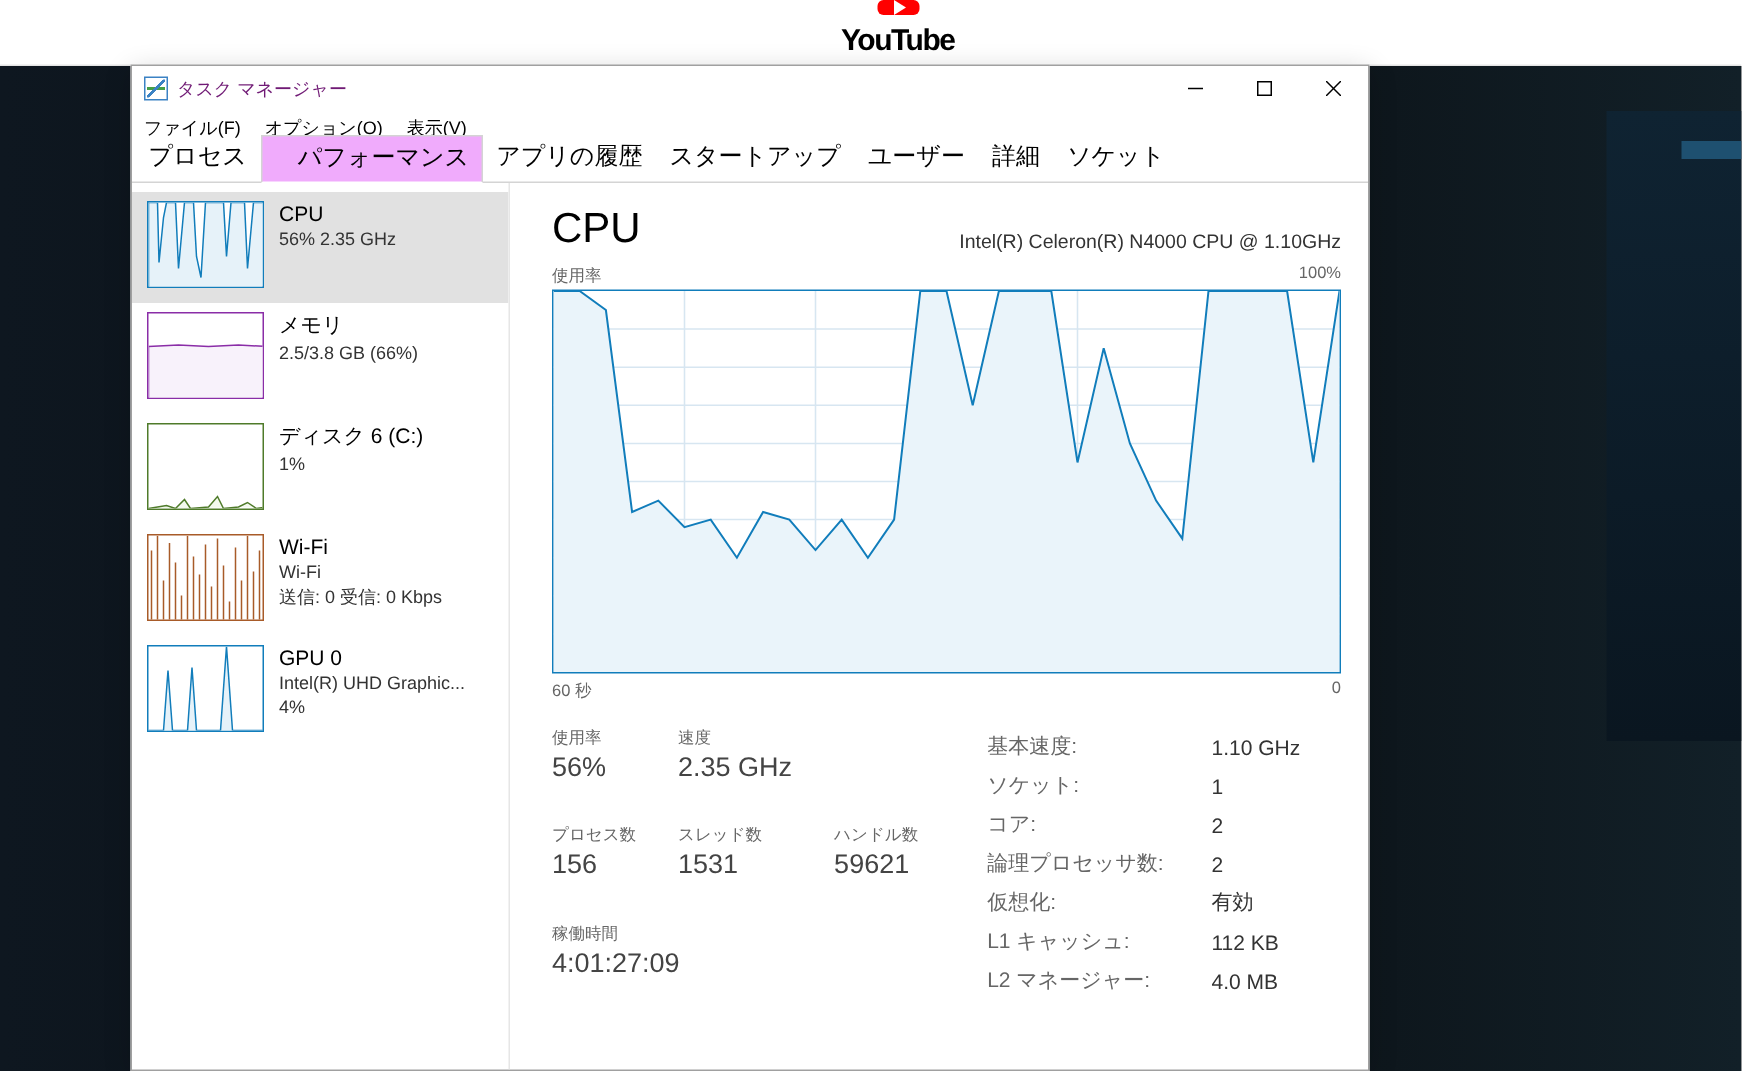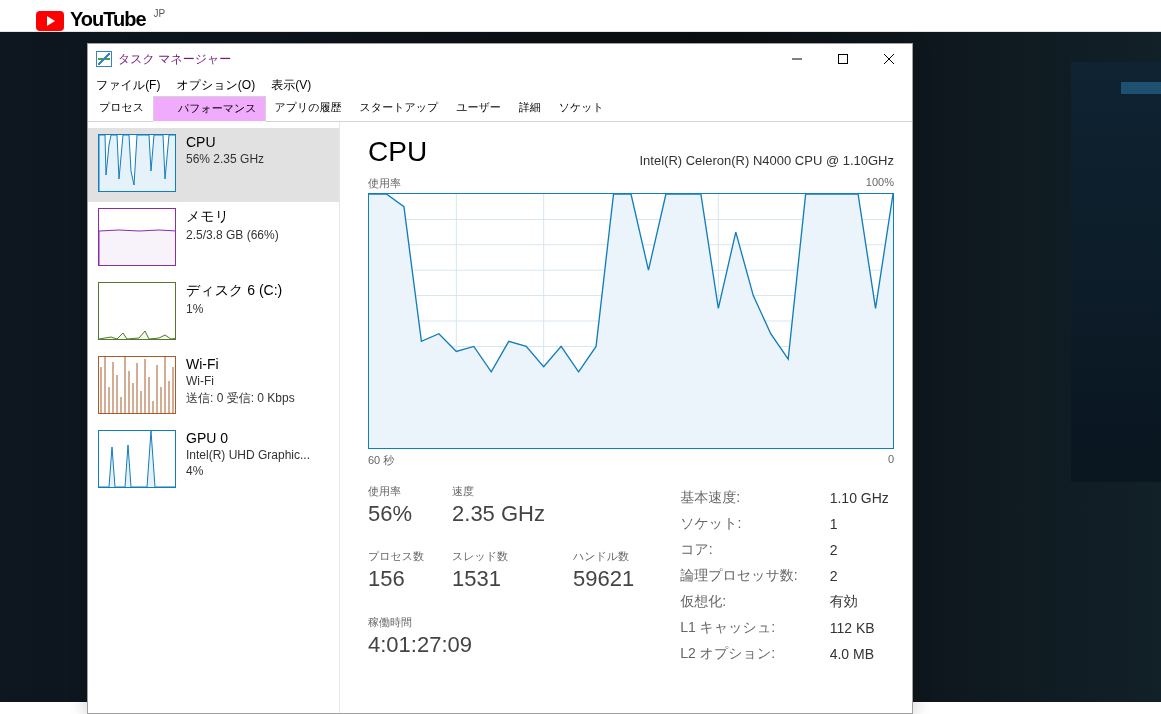--- a/index.html
+++ b/index.html
@@ -1,21 +1,21 @@
 <!DOCTYPE html>
 <html><head>
 <meta charset="utf-8">
 <style>
   * { box-sizing: border-box; margin: 0; padding: 0; }
   html, body { width: 1161px; height: 714px; font-family: "Yu Gothic UI", "Meiryo", sans-serif; background: #fff; overflow: hidden; }
   body { position: relative; }
 
   
   .browser-chrome { width: 100%; height: 714px; }
-  .yt-header { height: 32px; display: flex; align-items: flex-end; padding-left: 36px; gap: 6px; border-bottom: 1px solid #e5e5e5; }
+  .yt-header { height: 44px; display: flex; align-items: center; padding-left: 36px; gap: 6px; border-bottom: 1px solid #e5e5e5; flex-direction: column; }
   .yt-logo-mark { width: 28px; height: 20px; background: #ff0000; border-radius: 4px; display: flex; align-items: center; justify-content: center; }
   .yt-logo-mark::after { content: ""; border-left: 8px solid #fff; border-top: 5px solid transparent; border-bottom: 5px solid transparent; margin-left: 2px; }
   .yt-logo-text { font-weight: 700; font-size: 20px; letter-spacing: -1px; color: #000; }
   .yt-jp { font-size: 10px; color: #555; align-self: flex-start; margin-top: 8px; margin-left: 2px; }
   .yt-search-wrap { margin-left: 310px; }
   .yt-search { width: 440px; height: 32px; border: 1px solid #ccc; border-radius: 0; padding: 0 10px; font-size: 14px; color: #111; }
   .yt-content { height: calc(100% - 44px); background: #000; display: flex; align-items: center; justify-content: center; }
   .video-frame { width: 100%; height: 100%; background: linear-gradient(90deg, #0e1720 0%, #0a0e12 60%, #122028 100%); position: relative; }
   .video-side { position: absolute; right: 0; top: 30px; width: 90px; height: 420px; background: linear-gradient(180deg, #0f2332, #0a1620); }
   .video-edge { position: absolute; right: 0; top: 50px; width: 40px; height: 12px; background: #1e5070; }
@@ -38,21 +38,21 @@
   .titlebar-icon::after { content: ""; position: absolute; left: 1px; right: 1px; bottom: 1px; top: 1px; background:
     linear-gradient(135deg, transparent 0 45%, #3b82c4 45% 55%, transparent 55%); }
   .titlebar-text { font-size: 12px; margin-left: 6px; color: #701a75; }
   .window-controls { margin-left: auto; display: flex; }
   .wc { width: 46px; height: 30px; display: flex; align-items: center; justify-content: center; cursor: pointer; }
   .wc svg { stroke: #000; }
 
   .menubar { height: 22px; display: flex; align-items: center; padding-left: 8px; font-size: 12px; color: #000; }
   .menubar span { margin-right: 16px; cursor: default; }
 
-  .tabbar { height: 26px; display: flex; align-items: flex-end; border-bottom: 1px solid #d4d4d4; padding-left: 2px; font-size: 11px; }
+  .tabbar { height: 26px; display: flex; align-items: flex-end; border-bottom: 1px solid #d4d4d4; padding-left: 2px; font-size: 16px; }
   .tab { padding: 4px 8px 5px; border: 1px solid transparent; cursor: pointer; color: #000; }
   .tab.active { border: 1px solid #d4d4d4; border-bottom: 1px solid #fff; margin-bottom: -1px; background: #f0abfc; padding-left: 24px; }
 
   .body-area { flex: 1; display: flex; overflow: hidden; }
 
   
   .sidebar { width: 252px; border-right: 1px solid #e6e6e6; overflow-y: auto; padding-top: 6px; }
   .side-item { display: flex; padding: 6px 10px 10px 10px; cursor: pointer; gap: 10px; }
   .side-item.selected { background: #e1e1e1; }
   .side-chart { width: 78px; height: 58px; border: 1px solid; position: relative; overflow: hidden; background: #fff; }
@@ -80,21 +80,21 @@
   .chart-labels { display: flex; justify-content: space-between; font-size: 11px; color: #666; margin-top: 8px; }
   .big-chart { border: 1px solid #117dbb; height: 256px; position: relative; overflow: hidden; margin-top: 2px; }
   .big-chart .grid line { stroke: #d7e6f1; stroke-width: 1; }
   .big-chart .line { fill: none; stroke: #117dbb; stroke-width: 1.3; }
   .big-chart .area { fill: #eaf4fa; }
   .bottom-labels { display: flex; justify-content: space-between; font-size: 11px; color: #666; margin-top: 4px; }
 
   .stats { display: flex; margin-top: 16px; gap: 44px; }
   .stats-left { display: grid; grid-template-columns: auto auto auto; column-gap: 28px; row-gap: 12px; }
   .stat-label { font-size: 11px; color: #666; }
-  .stat-val { font-size: 22px; color: #444; }
+  .stat-val { font-size: 18px; color: #444; }
   .stat-block { display: flex; flex-direction: column; gap: 2px; }
   .uptime-block { grid-column: 1 / span 3; }
 
   .stats-right { font-size: 14px; color: #333; }
   .stats-right table td { padding: 3px 0; }
   .stats-right .lbl { color: #666; padding-right: 30px; }
 </style>
 </head>
 <body>
 
@@ -329,21 +329,21 @@
                 </tr>
             <tr>
                   <td class="lbl">仮想化:</td>
                   <td>有効</td>
                 </tr>
             <tr>
                   <td class="lbl">L1 キャッシュ:</td>
                   <td>112 KB</td>
                 </tr>
             <tr>
-                  <td class="lbl">L2 オプション:</td>
+                  <td class="lbl">L2 マネージャー:</td>
                   <td>4.0 MB</td>
                 </tr>
           </tbody>
             </table>
         </div>
       </div>
 
     </div>
   </div>
 </div>

